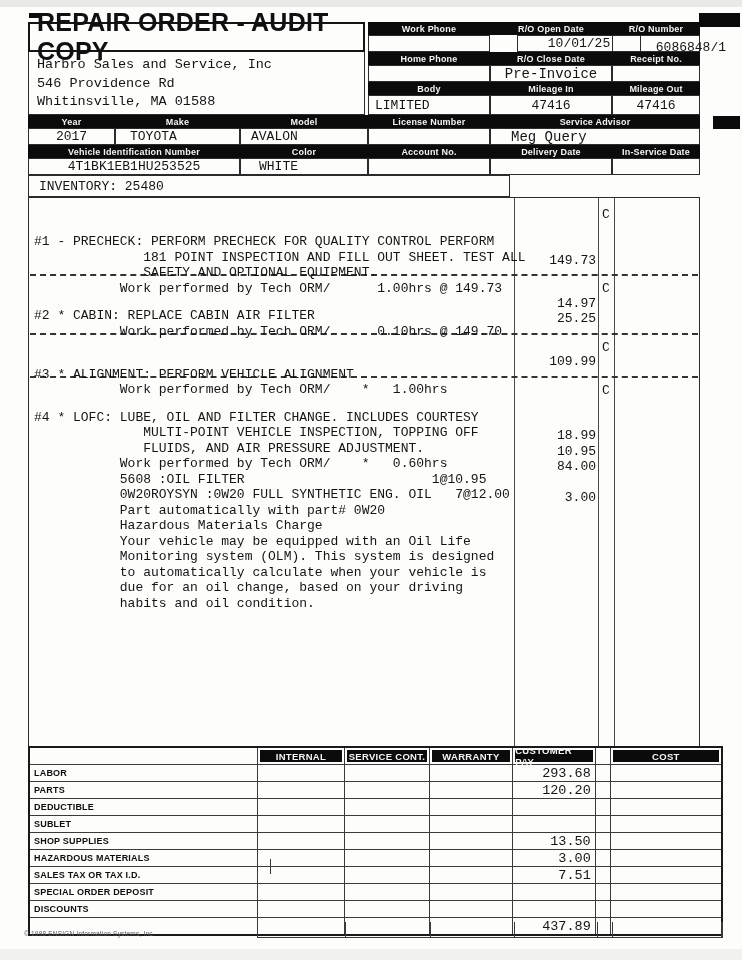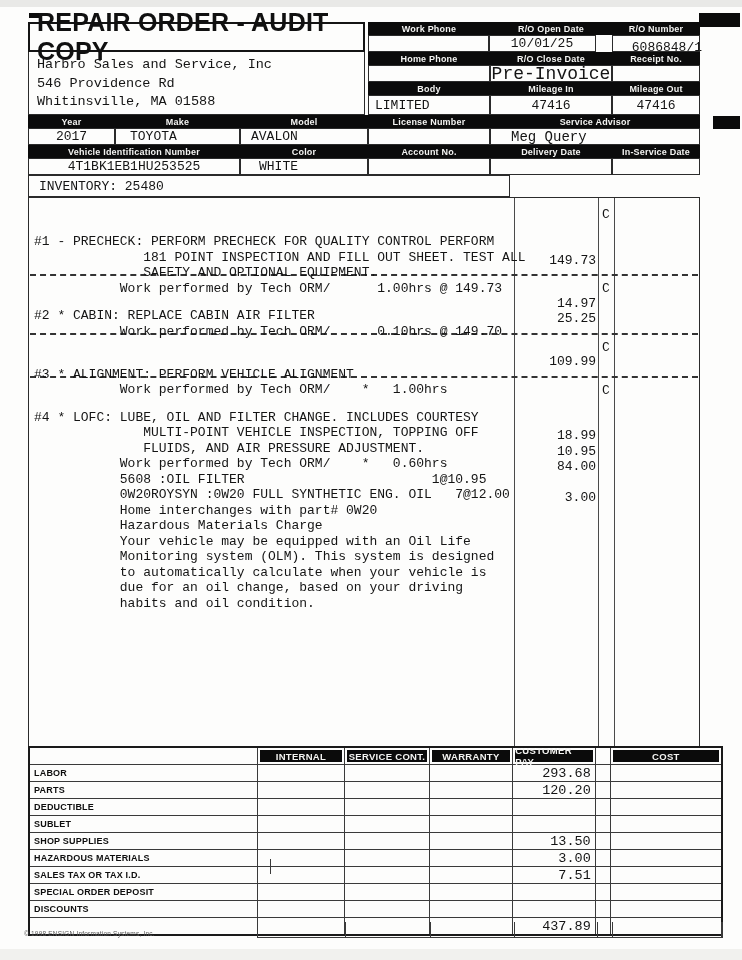--- a/index.html
+++ b/index.html
@@ -66,29 +66,29 @@
   <div class="abs company" style="left:28px;top:52px;width:337px;height:63px;">
     <div>Harbro Sales and Service, Inc</div>
     <div>546 Providence Rd</div>
     <div>Whitinsville, MA 01588</div>
   </div>
 
   <div class="abs cell bar" style="left:368px;top:22px;width:122px;height:13px;">Work Phone</div>
   <div class="abs cell bar" style="left:490px;top:22px;width:122px;height:13px;">R/O Open Date</div>
   <div class="abs cell bar" style="left:612px;top:22px;width:88px;height:13px;">R/O Number</div>
   <div class="abs cell val" style="left:368px;top:35px;width:122px;height:17px;"></div>
-  <div class="abs cell val" style="left:488px;top:35px;width:108px;height:17px;">10/01/25</div>
-  <div class="abs cell val right noborder" style="left:588px;top:35px;width:120px;height:25px;">6086848/1</div>
+  <div class="abs cell val" style="left:517px;top:35px;width:124px;height:17px;">10/01/25</div>
+  <div class="abs cell val right noborder" style="left:612px;top:35px;width:120px;height:25px;">6086848/1</div>
   <div class="abs cell" style="left:612px;top:35px;width:88px;height:17px;"></div>
 
   <div class="abs cell bar" style="left:368px;top:52px;width:122px;height:13px;">Home Phone</div>
   <div class="abs cell bar" style="left:490px;top:52px;width:122px;height:13px;">R/O Close Date</div>
   <div class="abs cell bar" style="left:612px;top:52px;width:88px;height:13px;">Receipt No.</div>
   <div class="abs cell val" style="left:368px;top:65px;width:122px;height:17px;"></div>
-  <div class="abs cell val" style="left:490px;top:65px;width:122px;height:17px;font-size:18px;">Pre-Invoice</div>
+  <div class="abs cell val" style="left:490px;top:65px;width:122px;height:17px;font-size:14px;">Pre-Invoice</div>
   <div class="abs cell val" style="left:612px;top:65px;width:88px;height:17px;"></div>
 
   <div class="abs cell bar" style="left:368px;top:82px;width:122px;height:13px;">Body</div>
   <div class="abs cell bar" style="left:490px;top:82px;width:122px;height:13px;">Mileage In</div>
   <div class="abs cell bar" style="left:612px;top:82px;width:88px;height:13px;">Mileage Out</div>
   <div class="abs cell val left" style="left:368px;top:95px;width:122px;height:20px;">LIMITED</div>
   <div class="abs cell val" style="left:490px;top:95px;width:122px;height:20px;">47416</div>
   <div class="abs cell val" style="left:612px;top:95px;width:88px;height:20px;">47416</div>
 
   <div class="abs cell bar" style="left:28px;top:115px;width:87px;height:13px;">Year</div>
@@ -142,21 +142,21 @@
         </div>
         <div class="dash"></div>
         <div class="item">
           <span class="flag">C</span>
           <div class="line"><span class="txt">#4 * LOFC: LUBE, OIL AND FILTER CHANGE. INCLUDES COURTESY</span></div>
           <div class="line"><span class="txt">              MULTI-POINT VEHICLE INSPECTION, TOPPING OFF</span></div>
           <div class="line"><span class="txt">              FLUIDS, AND AIR PRESSURE ADJUSTMENT.</span></div>
           <div class="line"><span class="txt">           Work performed by Tech ORM/    *   0.60hrs</span><span class="amt">18.99</span></div>
           <div class="line"><span class="txt">           5608 :OIL FILTER                        1@10.95</span><span class="amt">10.95</span></div>
           <div class="line"><span class="txt">           0W20ROYSYN :0W20 FULL SYNTHETIC ENG. OIL   7@12.00</span><span class="amt">84.00</span></div>
-          <div class="line"><span class="txt">           Home interchanges with part# 0W20</span></div>
+          <div class="line"><span class="txt">           Part automatically with part# 0W20</span></div>
           <div class="line"><span class="txt">           Hazardous Materials Charge</span><span class="amt">3.00</span></div>
           <div class="line"><span class="txt">           Your vehicle may be equipped with an Oil Life</span></div>
           <div class="line"><span class="txt">           Monitoring system (OLM). This system is designed</span></div>
           <div class="line"><span class="txt">           to automatically calculate when your vehicle is</span></div>
           <div class="line"><span class="txt">           due for an oil change, based on your driving</span></div>
           <div class="line"><span class="txt">           habits and oil condition.</span></div>
         </div>
       </div>
   </div>
 

